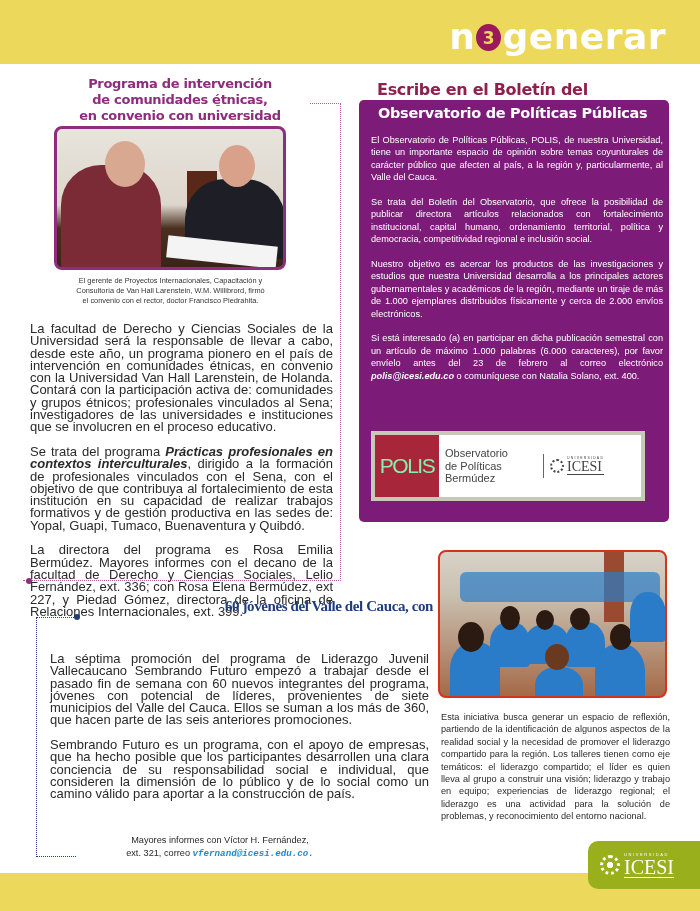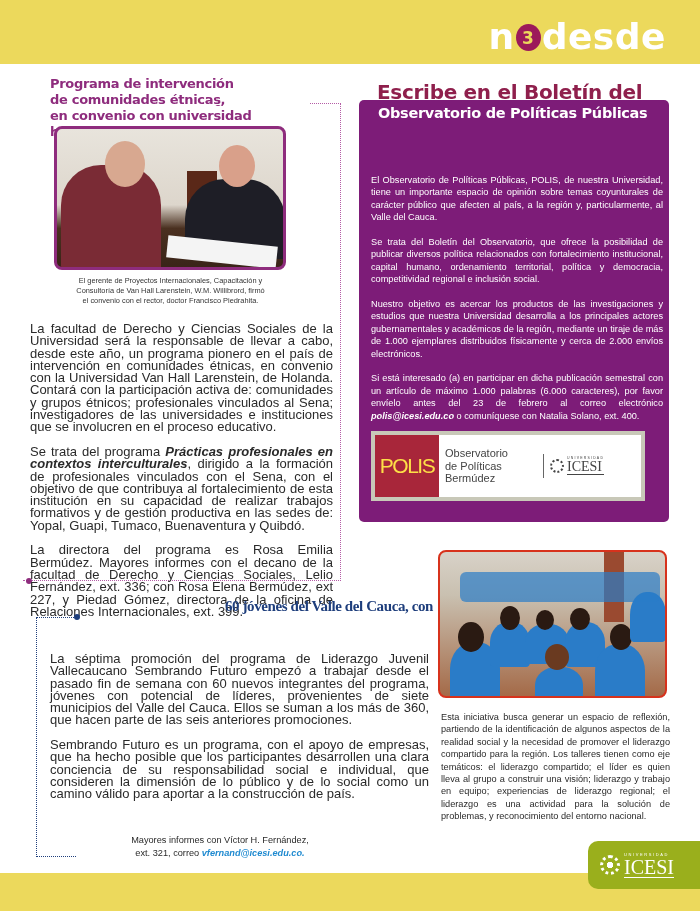--- a/index.html
+++ b/index.html
@@ -14,21 +14,21 @@
 
   .bottom-band { position: absolute; left: 0; top: 873px; width: 700px; height: 38px; background: #ecd95c; }
   .icesi-footer { position: absolute; left: 588px; top: 841px; width: 112px; height: 48px; background: #9aaf1c;
     border-radius: 10px 0 0 10px; display: flex; align-items: center; padding-left: 12px; color: #fff; }
   .icesi-footer .sun { width: 20px; height: 20px; border-radius: 50%; border: 3px dotted #fff; background: radial-gradient(#fff 30%, transparent 31%); margin-right: 4px; }
   .icesi-footer .txt { display: flex; flex-direction: column; line-height: 1; }
   .icesi-footer .small { font-size: 4px; letter-spacing: 1.6px; }
   .icesi-footer .big { font-family: "Liberation Serif", serif; font-size: 20px; border-bottom: 1px solid #fff; }
 
   
-  .a1-title { position: absolute; left: 50px; top: 76px; width: 260px; color: #8e2c7d;
+  .a1-title { position: absolute; left: 50px; top: 76px; width: 260px; text-align: center; color: #8e2c7d;
     font-family: "DejaVu Sans", sans-serif; font-weight: bold; font-size: 13px; line-height: 16px; letter-spacing: -0.3px; }
   .a1-frame { position: absolute; left: 23px; top: 103px; width: 318px; height: 478px;
     border-right: 1.5px dotted #b45ca6; border-bottom: 1.5px dotted #b45ca6; border-top: 1.5px dotted #b45ca6; border-left: none; }
   .a1-frame::before { content: ""; position: absolute; left: 192px; top: -4px; width: 6px; height: 6px; border-radius: 50%; background: #8e2c7d; }
   .a1-frame .dot-end { position: absolute; left: 3px; bottom: -4px; width: 6px; height: 6px; border-radius: 50%; background: #8e2c7d; }
   .a1-frame-mask { position: absolute; left: 23px; top: 101px; width: 287px; height: 4px; background: #fff; }
 
   .photo1 { position: absolute; left: 54px; top: 126px; width: 232px; height: 144px; border-radius: 8px; border: 3px solid #8e2c7d; overflow: hidden;
     background: linear-gradient(180deg, #e8e4dc 0%, #ddd6cc 55%, #4a3020 72%, #3a2418 100%); }
   .photo1 .person-l { position: absolute; left: 4px; top: 36px; width: 100px; height: 110px; background: #7a2b35; border-radius: 40px 40px 0 0; }
@@ -37,65 +37,65 @@
   .photo1 .head-r { position: absolute; left: 162px; top: 16px; width: 36px; height: 42px; border-radius: 50%; background: #d9a08a; }
   .photo1 .paper { position: absolute; left: 110px; top: 112px; width: 110px; height: 22px; background: #f4f4f4; transform: rotate(6deg); }
   .photo1 .chair { position: absolute; left: 130px; top: 42px; width: 30px; height: 40px; background: #5a2818; }
 
   .caption1 { position: absolute; left: 48px; top: 276px; width: 245px; text-align: center; font-size: 7.4px; line-height: 10px; color: #333; }
 
   .body1 { position: absolute; left: 30px; top: 323px; width: 303px; font-size: 13px; line-height: 12.3px; text-align: justify; color: #2a2a2a; }
   .body1 p { margin-bottom: 12.3px; }
 
   
-  .a2-kicker { position: absolute; left: 377px; top: 80px; color: #8f1f4c; font-family: "DejaVu Sans", sans-serif; font-weight: bold; font-size: 20px; letter-spacing: -0.3px; }
+  .a2-kicker { position: absolute; left: 377px; top: 80px; color: #8f1f4c; font-family: "DejaVu Sans", sans-serif; font-weight: bold; font-size: 16px; letter-spacing: -0.3px; }
   .polis-box { position: absolute; left: 359px; top: 100px; width: 310px; height: 422px; background: #7d1c78; border-radius: 5px; }
   .polis-box-title { position: absolute; left: 19px; top: 5px; color: #ffffff; font-family: "DejaVu Sans", sans-serif; font-weight: bold; font-size: 14.5px; letter-spacing: -0.3px; }
-  .polis-body { position: absolute; left: 12px; top: 34px; width: 292px; color: #ffffff; font-size: 9.2px; line-height: 12.4px; text-align: justify; margin-top: 40px; }
+  .polis-body { position: absolute; left: 12px; top: 34px; width: 292px; color: #ffffff; font-size: 9.2px; line-height: 12.4px; text-align: justify; }
   .polis-body p { margin-bottom: 12.4px; }
   .polis-logo { position: absolute; left: 12px; top: 331px; width: 274px; height: 70px; background: #c8c8b8; padding: 4px; }
   .polis-logo-inner { width: 100%; height: 100%; background: #ffffff; display: flex; align-items: center; }
-  .polis-red { width: 64px; height: 100%; background: #a8263a; color: #fde047; display: flex; align-items: center; justify-content: center;
+  .polis-red { width: 64px; height: 100%; background: #a8263a; color: #86efac; display: flex; align-items: center; justify-content: center;
     font-family: "Liberation Sans Narrow", "Liberation Sans", sans-serif; font-size: 21px; letter-spacing: -1.5px; }
   .polis-name { padding-left: 6px; font-size: 11px; line-height: 12.5px; color: #444; width: 100px; }
   .polis-sep { width: 1px; height: 24px; background: #666; margin: 0 6px 0 4px; }
   .polis-icesi { display: flex; align-items: center; color: #444; }
   .polis-icesi .sun { width: 14px; height: 14px; border-radius: 50%; border: 2px dotted #444; margin-right: 3px; }
   .polis-icesi .txt { display: flex; flex-direction: column; line-height: 1; }
   .polis-icesi .small { font-size: 3.5px; letter-spacing: 1.2px; }
   .polis-icesi .big { font-family: "Liberation Serif", serif; font-size: 14px; border-bottom: 1px solid #444; }
 
   
   .a3-title { position: absolute; left: 96px; top: 597px; width: 337px; text-align: right; color: #1e3e7c;
     font-family: Liberation Serif, serif; font-weight: bold; font-size: 15px; line-height: 19px; letter-spacing: -0.4px; }
   .a3-title em { font-style: italic; }
   .a3-frame { position: absolute; left: 36px; top: 617px; width: 40px; height: 240px; border-left: 1.5px dotted #1e3e7c; border-top: 1.5px dotted #1e3e7c; border-bottom: 1.5px dotted #1e3e7c; }
   .a3-frame .dot-a { position: absolute; right: -4px; top: -4px; width: 6px; height: 6px; border-radius: 50%; background: #1e3e7c; }
 
   .body3 { position: absolute; left: 50px; top: 653px; width: 379px; font-size: 13px; line-height: 12.3px; text-align: justify; color: #2a2a2a; }
   .body3 p { margin-bottom: 12.3px; }
   .contact3 { position: absolute; left: 90px; top: 834px; width: 260px; font-size: 9.2px; line-height: 12.5px; color: #2a2a2a; text-align: center; }
-  .contact3 .email { color: #1f8ad0; font-weight: bold; font-style: italic; }
+  .contact3 .email { color: #1f8ad0; font-weight: bold; font-style: italic; font-family: Liberation Mono, monospace; }
 
   .photo2 { position: absolute; left: 438px; top: 550px; width: 229px; height: 148px; border-radius: 8px; border: 2px solid #d7321c; overflow: hidden;
     background: linear-gradient(180deg, #d8d2c8 0%, #c9c0b0 30%, #a46a48 100%); }
   .photo2 .kid { position: absolute; border-radius: 45% 45% 10% 10%; background: #2a7cc8; }
   .photo2 .kh { position: absolute; border-radius: 50%; background: #2a1a12; }
   .photo2 .wall { position: absolute; left: 164px; top: 0; width: 20px; height: 70px; background: #9a4a30; }
 
   .body4 { position: absolute; left: 441px; top: 711px; width: 229px; font-size: 9.2px; line-height: 12.4px; text-align: justify; color: #2a2a2a; }
 </style>
 </head>
 <body>
 
 <div class="top-band"></div>
 <div class="masthead">
   <span>n</span>
   <span class="o-badge">3</span>
-  <span>desde</span>
+  <span>generar</span>
 </div>
 
 <div class="a1-frame">
     <span class="dot-end"></span>
   </div>
 <div class="a1-frame-mask"></div>
 <h2 class="a1-title">
   <div>Programa de intervención</div>
   <div>de comunidades étnicas,</div>
   <div>en convenio con universidad holandesa</div>
@@ -117,21 +117,21 @@
   <p>La facultad de Derecho y Ciencias Sociales de la Universidad será la responsable de llevar a cabo, desde este año, un programa pionero en el país de intervención en comunidades étnicas, en convenio con la Universidad Van Hall Larenstein, de Holanda. Contará con la participación activa de: comunidades y grupos étnicos; profesionales vinculados al Sena; investigadores de las universidades e instituciones que se involucren en el proceso educativo.</p>
   <p><span>Se trata del programa </span><b><i>Prácticas profesionales en contextos interculturales</i></b><span>, dirigido a la formación de profesionales vinculados con el Sena, con el objetivo de que contribuya al fortalecimiento de esta institución en su capacidad de realizar trabajos formativos y de gestión productiva en las sedes de: Yopal, Guapi, Tumaco, Buenaventura y Quibdó.</span></p>
   <p>La directora del programa es Rosa Emilia Bermúdez. Mayores informes con el decano de la facultad de Derecho y Ciencias Sociales, Lelio Fernández, ext. 336; con Rosa Elena Bermúdez, ext 227, y Piedad Gómez, directora de la oficina de Relaciones Internacionales, ext. 399.</p>
 </div>
 
 <div class="a2-kicker">Escribe en el Boletín del</div>
 <div class="polis-box">
   <div class="polis-box-title">Observatorio de Políticas Públicas</div>
   <div class="polis-body">
     <p>El Observatorio de Políticas Públicas, POLIS, de nuestra Universidad, tiene un importante espacio de opinión sobre temas coyunturales de carácter público que afecten al país, a la región y, particularmente, al Valle del Cauca.</p>
-    <p>Se trata del Boletín del Observatorio, que ofrece la posibilidad de publicar diversos política relacionados con fortalecimiento institucional, capital humano, ordenamiento territorial, política y democracia, competitividad regional e inclusión social.</p>
+    <p>Se trata del Boletín del Observatorio, que ofrece la posibilidad de publicar directora artículos relacionados con fortalecimiento institucional, capital humano, ordenamiento territorial, política y democracia, competitividad regional e inclusión social.</p>
     <p>Nuestro objetivo es acercar los productos de las investigaciones y estudios que nuestra Universidad desarrolla a los principales actores gubernamentales y académicos de la región, mediante un tiraje de más de 1.000 ejemplares distribuidos físicamente y cerca de 2.000 envíos electrónicos.</p>
     <p><span>Si está interesado (a) en participar en dicha publicación semestral con un artículo de máximo 1.000 palabras (6.000 caracteres), por favor envíelo antes del 23 de febrero al correo electrónico </span><b><i>polis@icesi.edu.co</i></b><span> o comuníquese con Natalia Solano, ext. 400.</span></p>
   </div>
   <div class="polis-logo">
     <div class="polis-logo-inner">
       <div class="polis-red">POLIS</div>
       <div class="polis-name">
         <div>Observatorio</div>
         <div>de Políticas</div>
         <div>Bermúdez</div>

